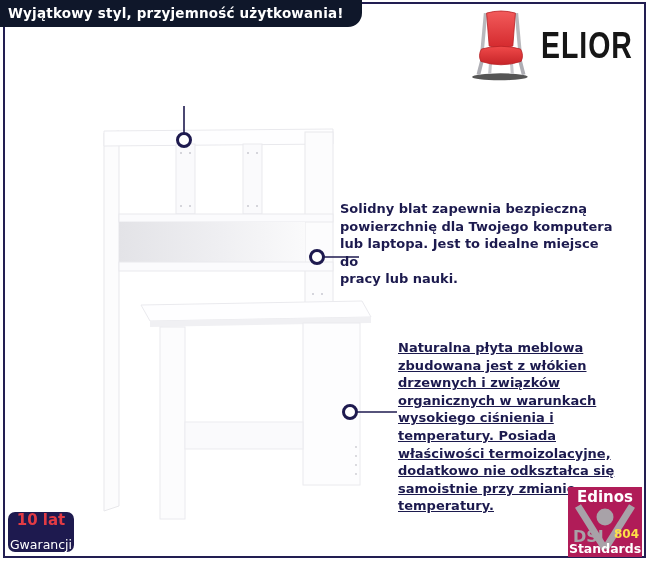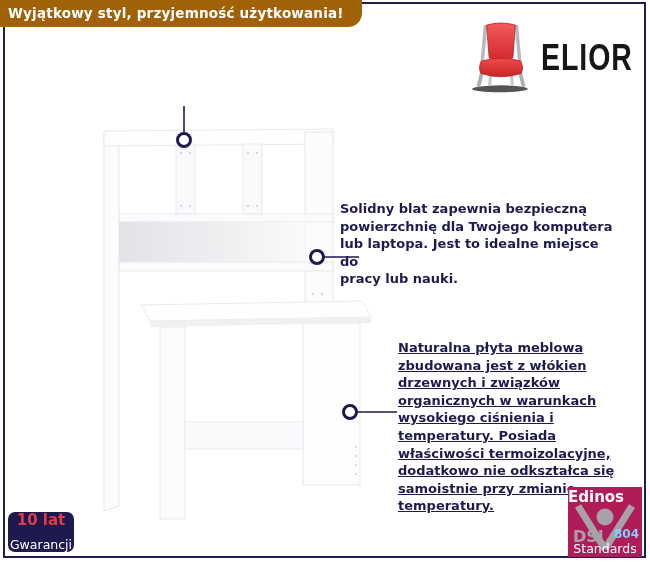--- a/index.html
+++ b/index.html
@@ -8,27 +8,27 @@
     font-family:"DejaVu Sans","Liberation Sans",sans-serif;
   }
   
   .frame{
     position:absolute;left:3px;top:2px;width:639px;height:552px;
     border:2px solid #221e52;z-index:1;
   }
   
   .banner{
     position:absolute;left:0;top:0;z-index:5;
-    background:#a16207;color:#fff;
+    background:#0f172a;color:#fff;
     font-size:13.5px;font-weight:bold;letter-spacing:.2px;
     line-height:27px;height:27px;padding:0 18px 0 8px;
     border-radius:0 0 14px 0;white-space:nowrap;
   }
   
-  .logo{position:absolute;left:470px;top:22px;z-index:5;display:flex;align-items:center;gap:9px;}
+  .logo{position:absolute;left:470px;top:10px;z-index:5;display:flex;align-items:center;gap:9px;}
   .logo .brand{
     font-family:"Liberation Sans",sans-serif;font-weight:800;font-size:30px;color:#161616;
     transform:scaleY(1.22) scaleX(.95);transform-origin:left center;letter-spacing:1px;
   }
   
   .note{
     position:absolute;z-index:6;color:#1c1a4e;font-weight:bold;
     font-size:13px;line-height:17.6px;white-space:pre-line;
   }
   .note1{left:45px;top:33px;width:300px;}
@@ -43,35 +43,35 @@
     display:flex;flex-direction:column;justify-content:center;gap:8px;
   }
   .badge-guarantee .years{color:#e23b44;font-weight:bold;font-size:15px;line-height:17px;}
   .badge-guarantee .word{color:#ffffff;font-weight:normal;font-size:12.5px;line-height:15px;}
   
   .badge-edinos{
     position:absolute;left:568px;top:487px;width:74px;height:70px;z-index:6;
     background:#b01c58;overflow:hidden;
   }
   .badge-edinos .ed-brand{
-    position:absolute;left:0;right:0;top:1px;z-index:2;
+    position:absolute;left:0;right:0;top:1px;text-align:center;z-index:2;
     color:#fff;font-weight:bold;font-size:15px;
   }
   .badge-edinos svg{position:absolute;left:0;top:0;z-index:1;}
   .badge-edinos .dsi{
     position:absolute;left:5px;top:40px;z-index:2;
     color:#a8a2a8;font-weight:bold;font-size:16px;
   }
   .badge-edinos .n804{
     position:absolute;right:3px;top:40px;z-index:2;
-    color:#7dd3fc;font-weight:bold;font-size:12px;
+    color:#fde047;font-weight:bold;font-size:12px;
   }
   .badge-edinos .standards{
     position:absolute;left:0;right:0;bottom:1px;text-align:center;z-index:2;
-    color:#fff;font-weight:normal;font-size:12.5px;
+    color:#fff;font-weight:bold;font-size:12.5px;
   }
 </style>
 </head>
 <body>
 
 <div class="page">
 
   <div class="frame"></div>
 
   <div class="banner">Wyjątkowy styl, przyjemność użytkowania!</div>

